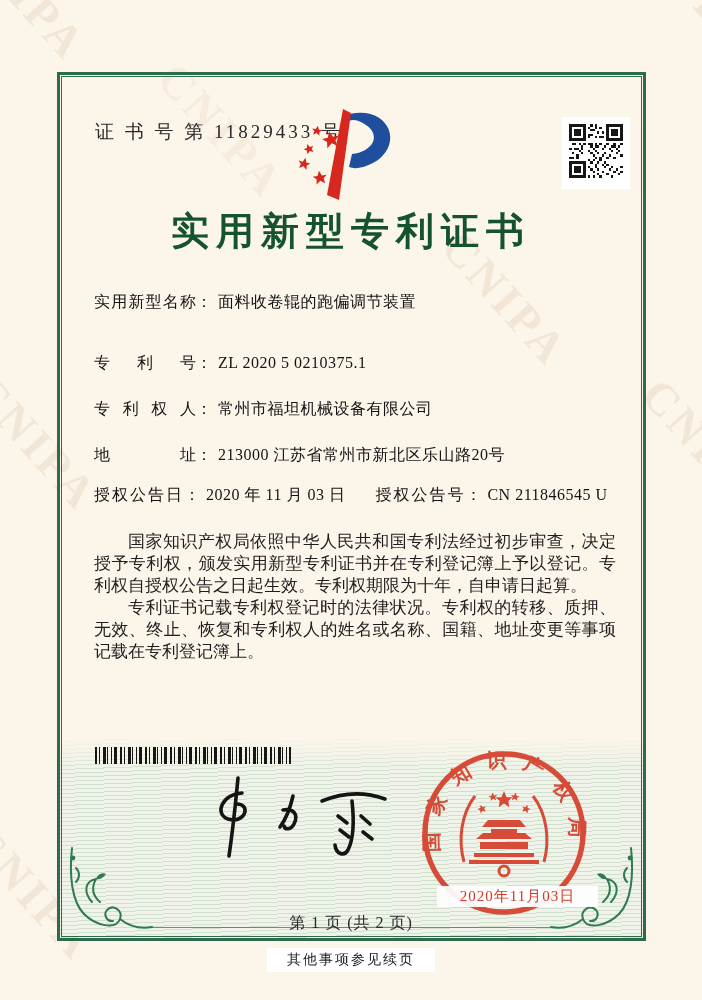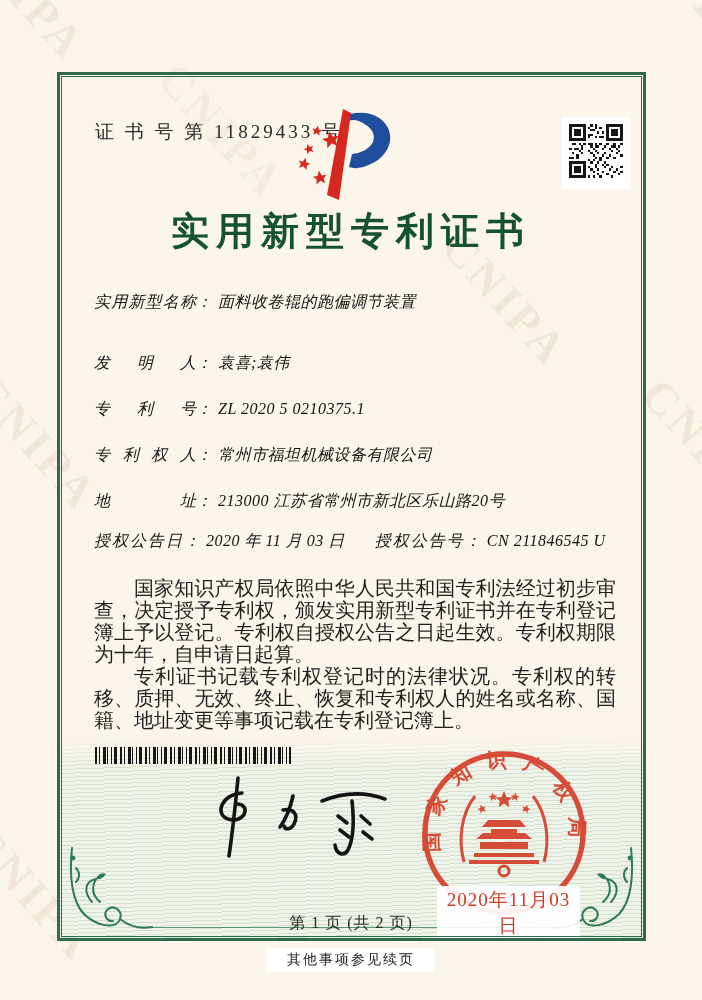--- a/index.html
+++ b/index.html
@@ -55,55 +55,55 @@
     background:#ffffff; padding:5px;
   }
 
   .title {
     position:absolute; left:0; top:206px; width:702px; z-index:4;
     text-align:center; font-size:38px; font-weight:bold;
     letter-spacing:7px; color:#14532d;
   }
 
   .body-block { position:absolute; left:94px; top:292px; width:522px; z-index:4; }
-  .row { margin-bottom:25px; font-size:16px; color:#141414; white-space:nowrap;font-style:italic; }
+  .row { margin-bottom:25px; font-size:16px; color:#141414; white-space:nowrap; }
   .row.first { margin-bottom:40px; }
   .row.last { margin-bottom:19px; }
   .flabel {
     display:inline-block; width:102px; vertical-align:bottom;
     text-align:justify; text-align-last:justify; color:#141414;
   }
   .colon { margin-right:6px; }
   .fvalue { letter-spacing:0.5px; }
   .grant-gap { margin-left:26px; }
   .glabel { letter-spacing:2px;margin-top:32px; }
 
-  .paras { margin-top:13px; font-size:20px; line-height:22px; text-align:justify; color:#1e1e1e; }
+  .paras { margin-top:13px; font-size:17px; line-height:22px; text-align:justify; color:#1e1e1e; }
   .paras p { text-indent:2em; }
 
   .barcode { position:absolute; left:95px; top:747px; width:196px; height:17px; z-index:4;
     background:repeating-linear-gradient(90deg,
       #161616 0px 2px, rgba(0,0,0,0) 2px 4px,
       #161616 4px 5px, rgba(0,0,0,0) 5px 8px,
       #161616 8px 11px, rgba(0,0,0,0) 11px 12px,
       #161616 12px 13px, rgba(0,0,0,0) 13px 16px,
       #161616 16px 17px, rgba(0,0,0,0) 17px 19px,
       #161616 19px 22px, rgba(0,0,0,0) 22px 25px);
   }
 
   .director { position:absolute; left:96px; top:804px; z-index:4; font-size:16px; letter-spacing:3px; color:#1a1a1a;
     font-family:"Liberation Sans","DejaVu Sans",sans-serif; }
   .director .name { margin-top:12px; letter-spacing:2px; }
 
   .signature { position:absolute; left:196px; top:766px; z-index:4; }
 
   .seal { position:absolute; left:418px; top:746px; z-index:4; }
   .seal-date {
-    position:absolute; left:437px; top:886px; width:143px; z-index:5;
-    text-align:center; font-size:19px; color:#cf3a27;
+    position:absolute; left:437px; top:886px; width:161px; z-index:5;
+    text-align:center; font-size:15px; color:#cf3a27;
     background:rgba(255,255,255,0.92); padding:1px 0; letter-spacing:1px;
   }
 
   .page-info {
     position:absolute; left:0; top:913px; width:702px; z-index:7;
     text-align:center; font-size:16px; color:#2a2a2a; letter-spacing:1px;
   }
   .continuation-wrap { position:absolute; left:0; top:948px; width:702px; text-align:center; z-index:7; }
   .continuation {
     display:inline-block; background:#ffffff; padding:3px 20px;
@@ -193,23 +193,20 @@
            M13 22h1v1h-1z M17 22h1v1h-1z M22 22h1v1h-1z M9 23h1v1H9z M11 23h1v1h-1z M14 23h1v1h-1z M19 23h1v1h-1z"></path>
       </g>
     </svg>
   </div>
 
   <div class="title">实用新型专利证书</div>
 
   <div class="body-block">
     <div class="row first">
       <span class="flabel">实用新型名称</span><span class="colon">：</span><span class="fvalue">面料收卷辊的跑偏调节装置</span>
-    </div>
-    <div class="row">
-      <span class="flabel">发明人</span><span class="colon">：</span><span class="fvalue">袁喜;袁伟</span>
     </div>
     <div class="row">
       <span class="flabel">专利号</span><span class="colon">：</span><span class="fvalue">ZL 2020 5 0210375.1</span>
     </div>
     <div class="row">
       <span class="flabel">专利权人</span><span class="colon">：</span><span class="fvalue">常州市福坦机械设备有限公司</span>
     </div>
     <div class="row last">
       <span class="flabel">地址</span><span class="colon">：</span><span class="fvalue">213000 江苏省常州市新北区乐山路20号</span>
     </div>

